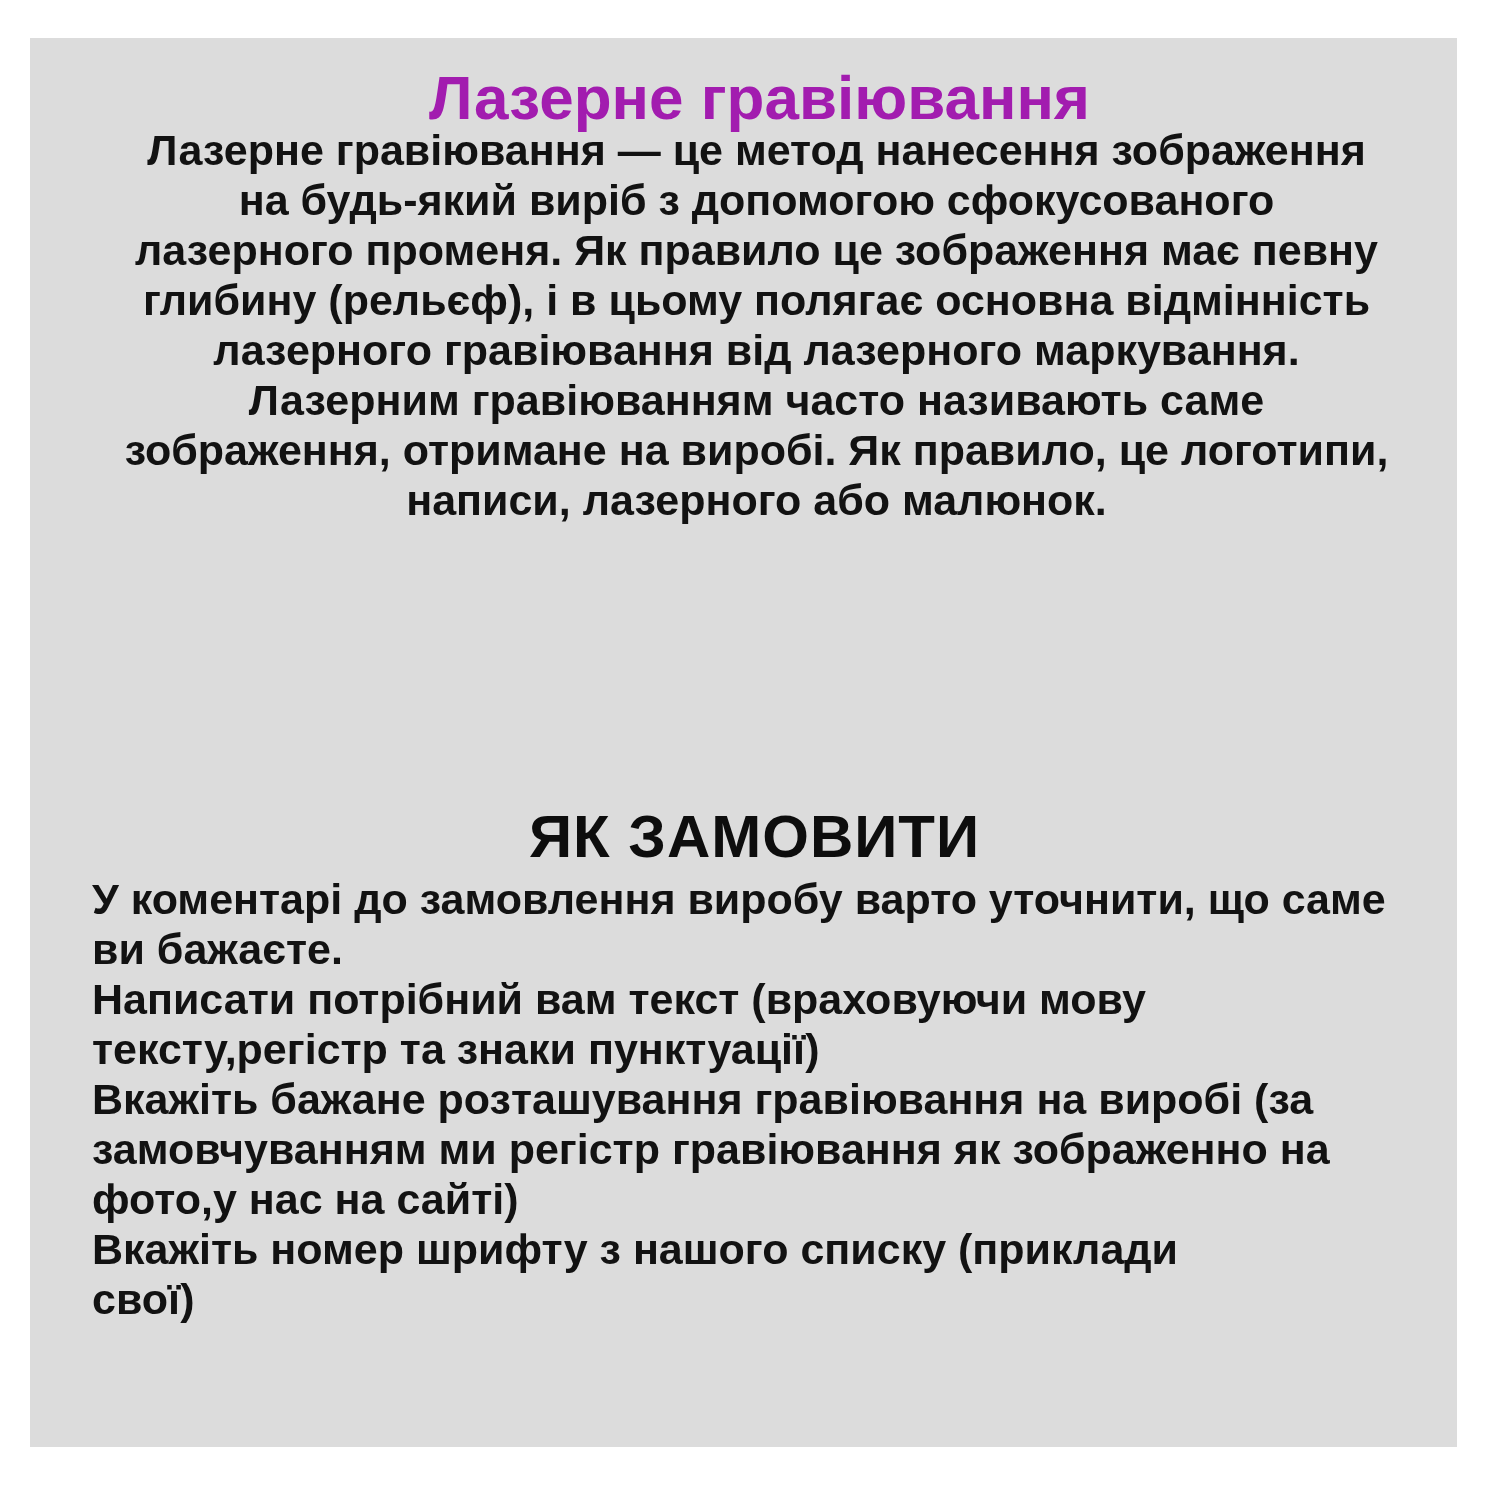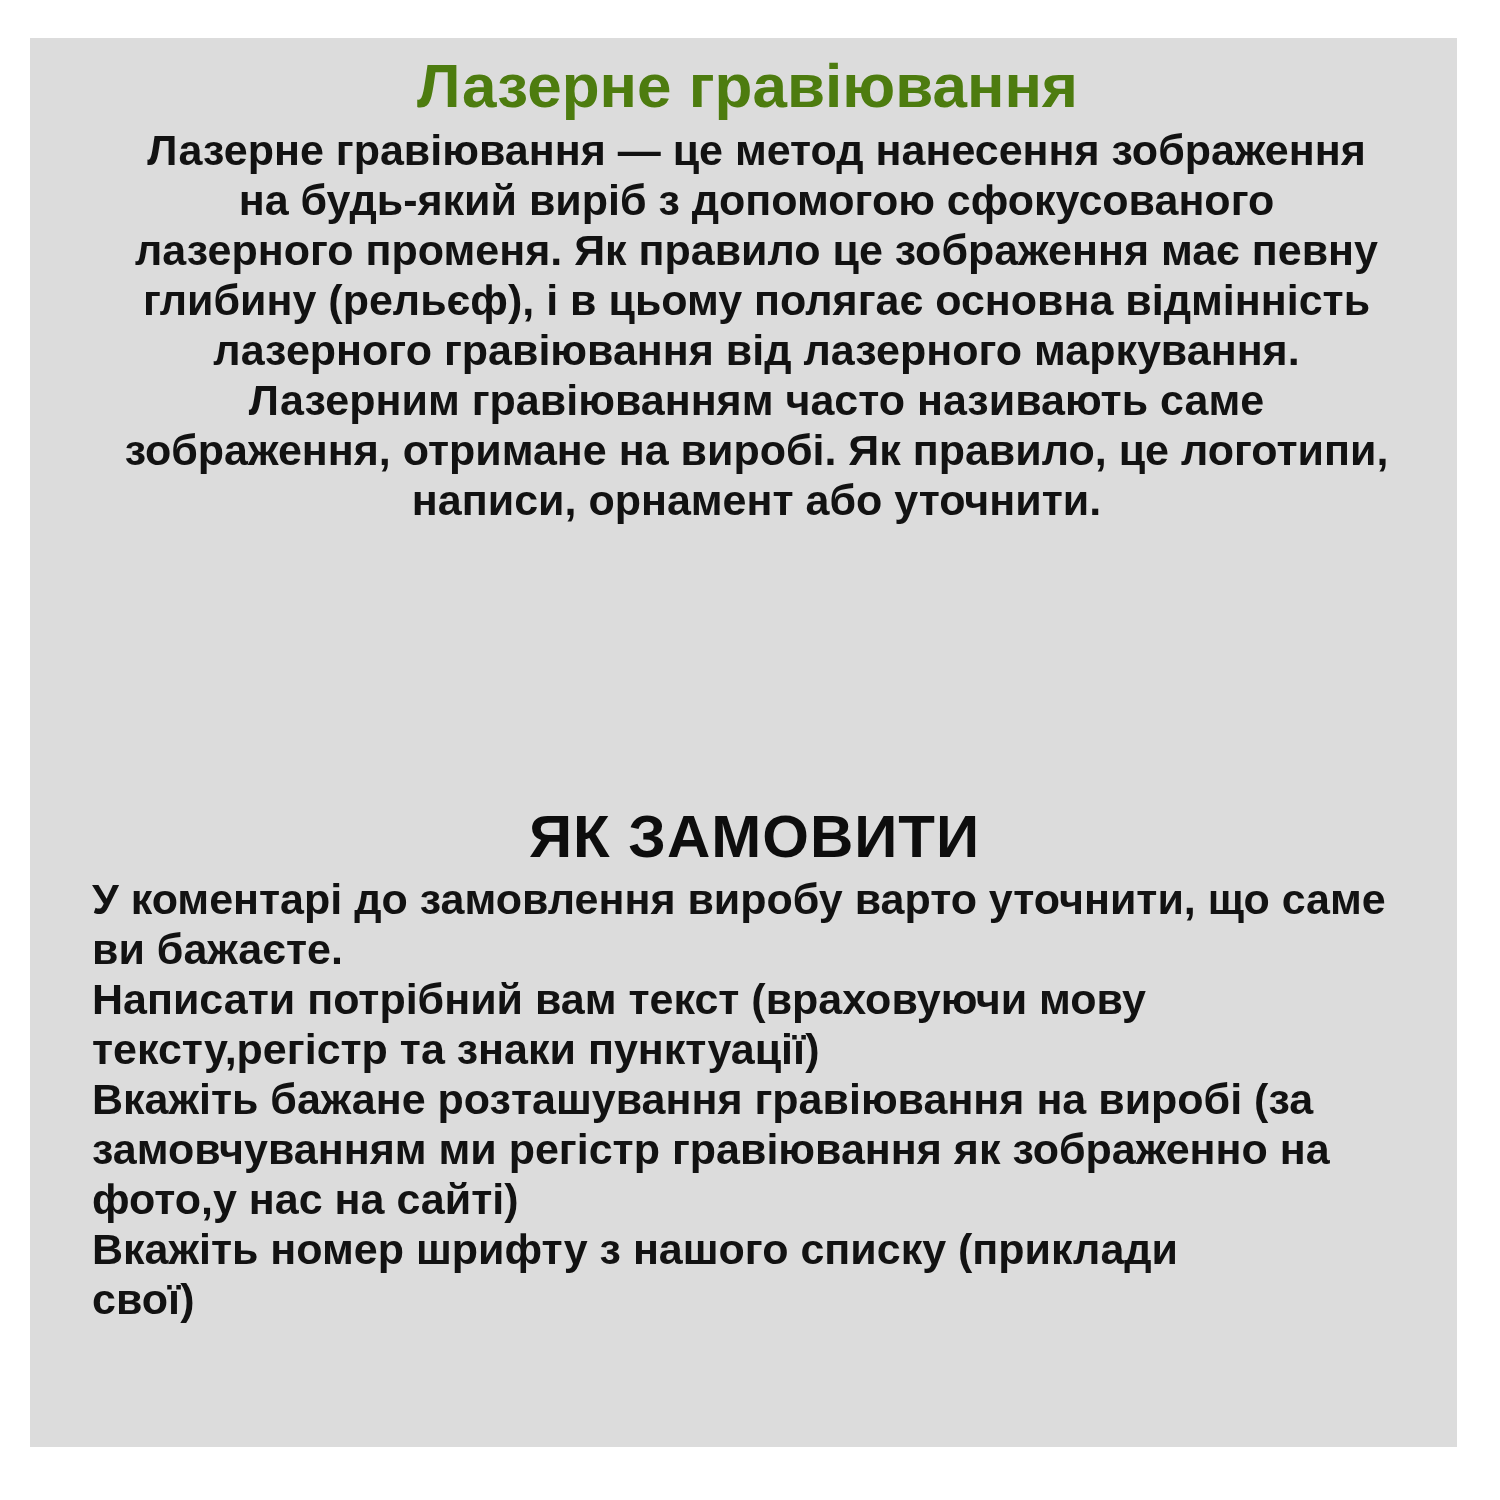--- a/index.html
+++ b/index.html
@@ -22,26 +22,26 @@
     width: 1427px;
     height: 1409px;
     background: #dcdcdc;
     color: #101010;
   }
   .title {
     position: absolute;
     top: 8px;
     left: 0;
     width: 100%;
-    margin: 4px;
+    margin: 16px;
     text-align: center;
     font-size: 62px;
     line-height: 72px;
     font-weight: 700;
-    color: #4d7c0f;
+    color: #a21caf;
   }
   .para {
     position: absolute;
     left: 62px;
     right: 36px;
     font-size: 43px;
     line-height: 50px;
     font-weight: 700;
     color: #121212;
   }
@@ -73,21 +73,21 @@
     <h1 class="title">Лазерне гравіювання</h1>
 
     <div class="para intro">
         <div class="line">Лазерне гравіювання — це метод нанесення зображення</div>
         <div class="line">на будь-який виріб з допомогою сфокусованого</div>
         <div class="line">лазерного променя. Як правило це зображення має певну</div>
         <div class="line">глибину (рельєф), і в цьому полягає основна відмінність</div>
         <div class="line">лазерного гравіювання від лазерного маркування.</div>
         <div class="line">Лазерним гравіюванням часто називають саме</div>
         <div class="line">зображення, отримане на виробі. Як правило, це логотипи,</div>
-        <div class="line">написи, орнамент або уточнити.</div>
+        <div class="line">написи, лазерного або малюнок.</div>
       </div>
 
 
     <h2 class="heading">ЯК ЗАМОВИТИ</h2>
 
     <div class="para instructions">
         <div class="line">У коментарі до замовлення виробу варто уточнити, що саме</div>
         <div class="line">ви бажаєте.</div>
         <div class="line">Написати потрібний вам текст (враховуючи мову</div>
         <div class="line">тексту,регістр та знаки пунктуації)</div>

